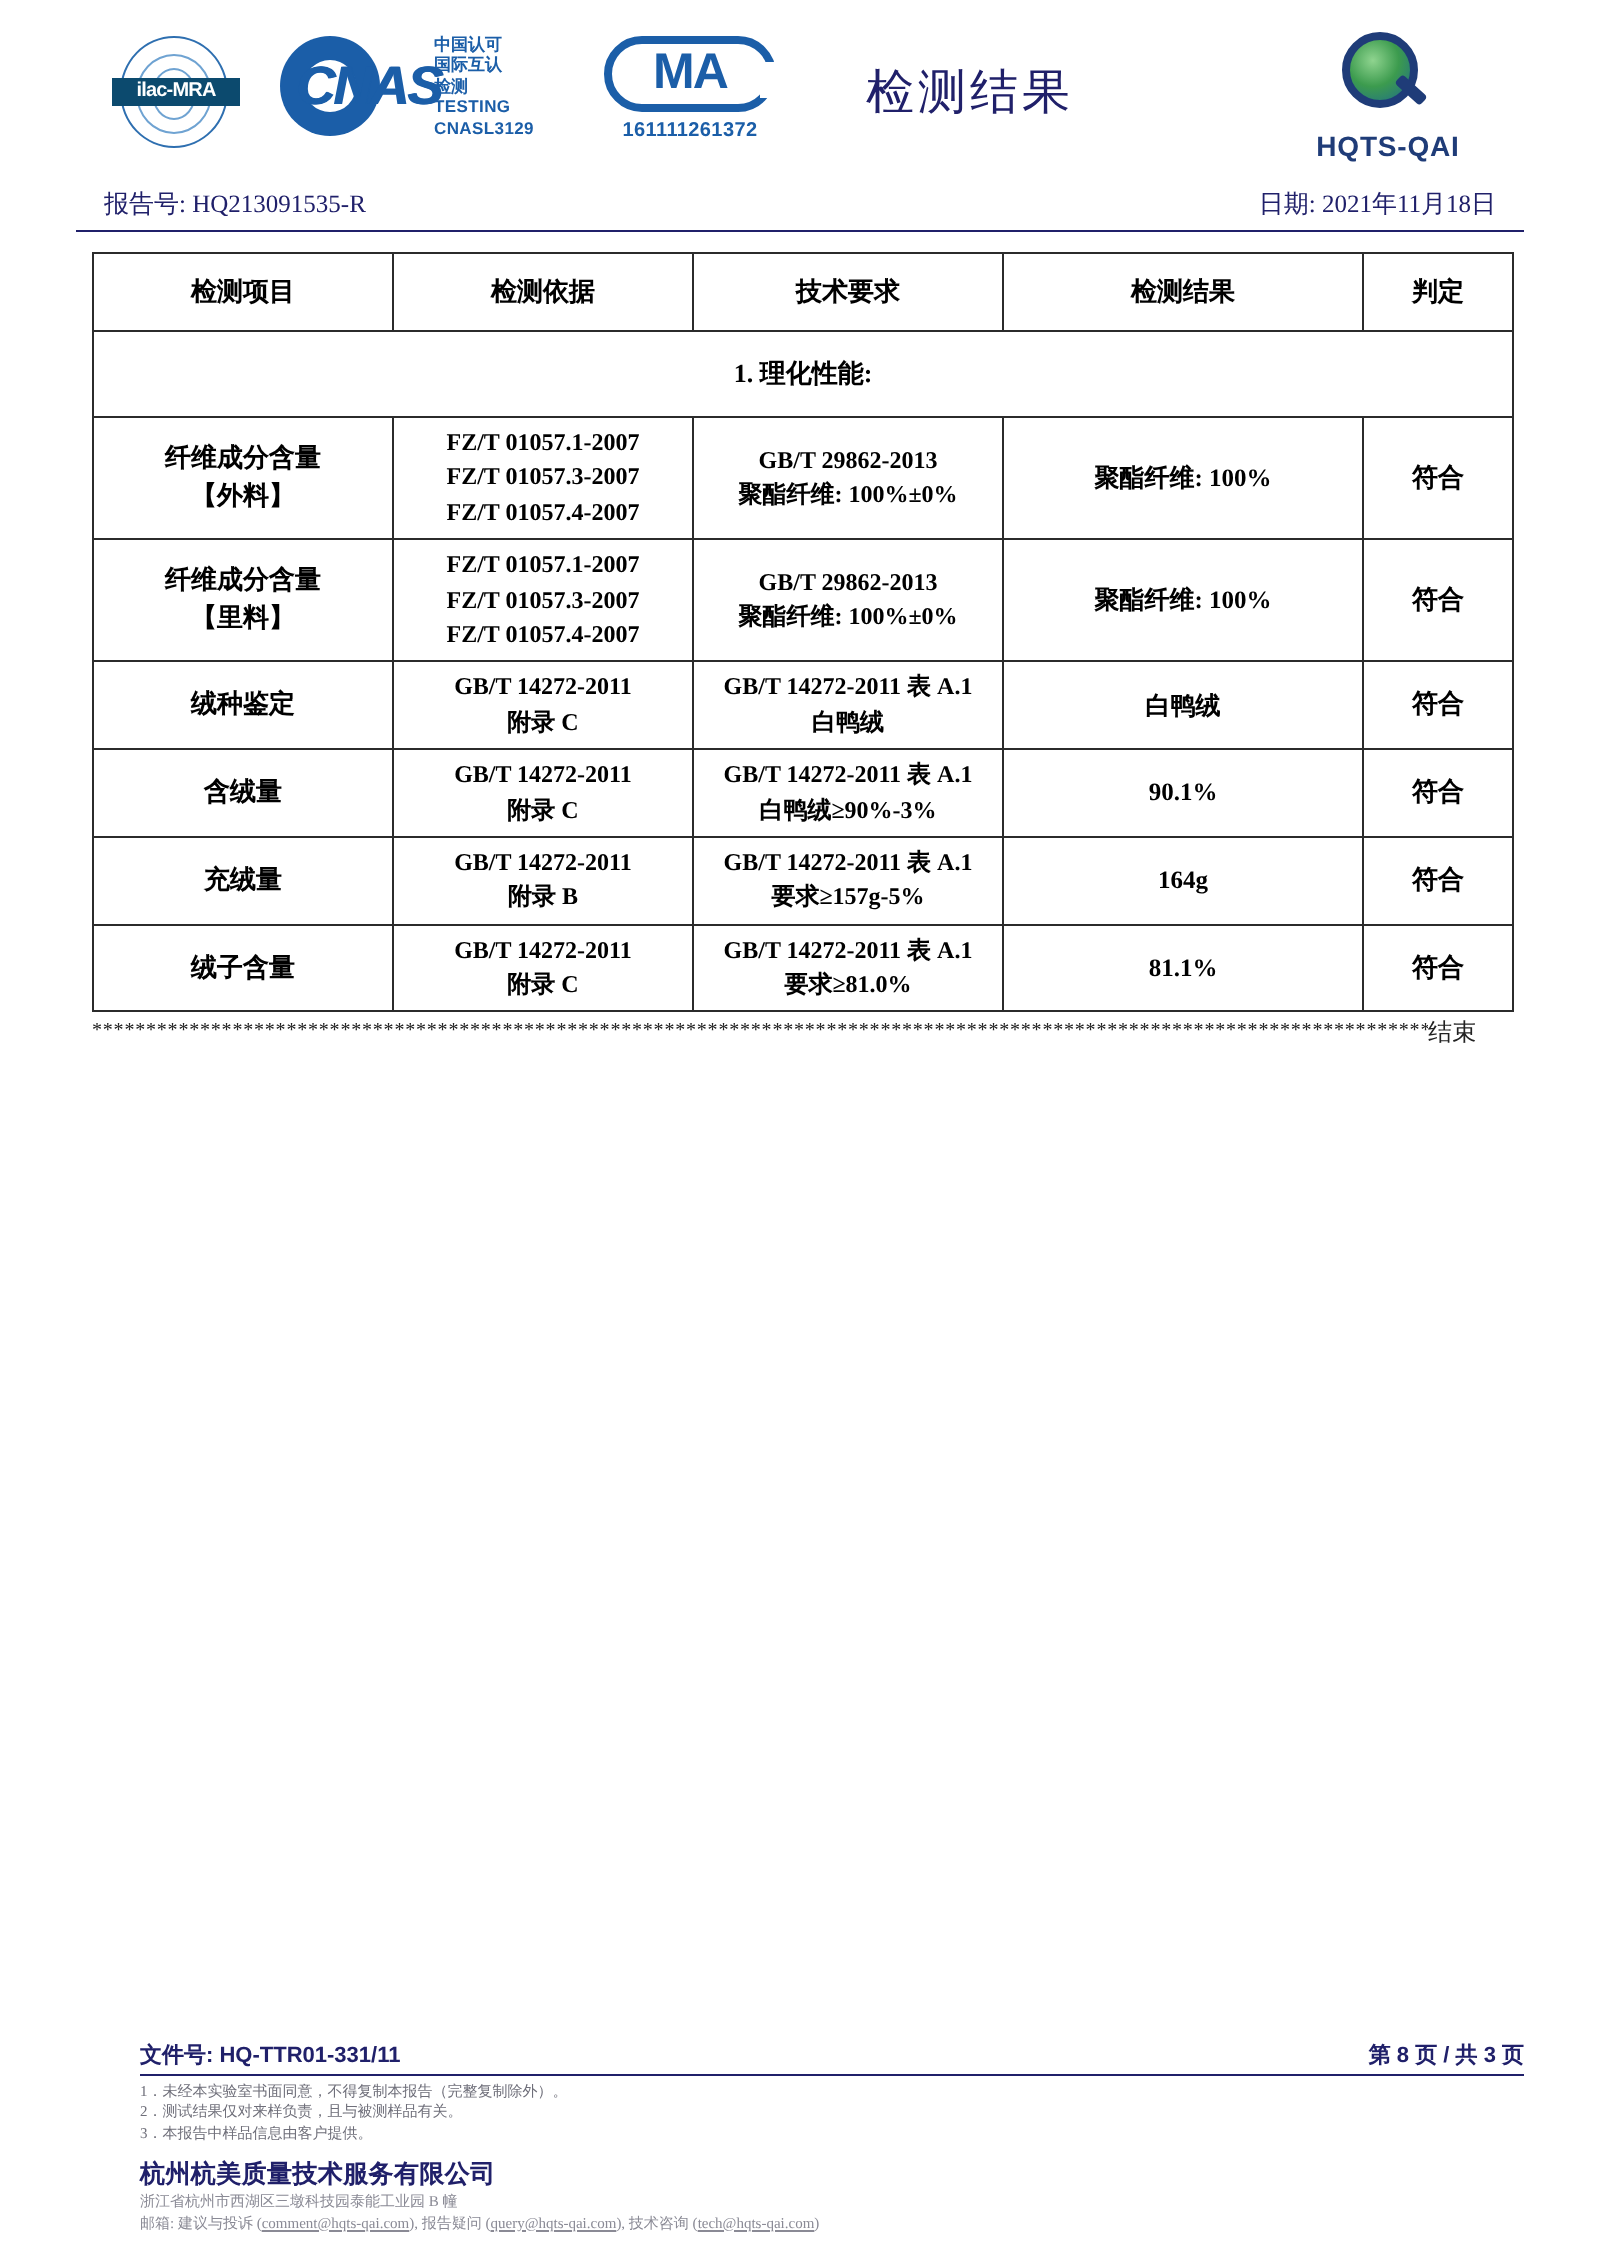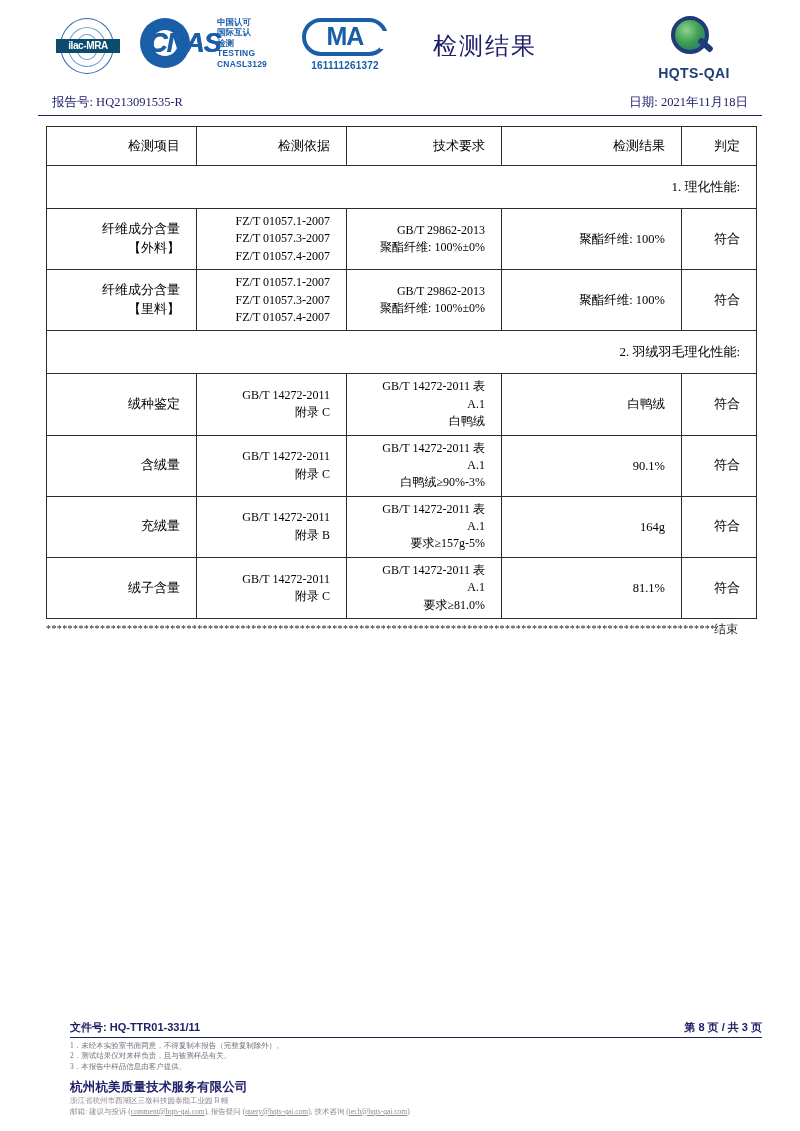--- a/index.html
+++ b/index.html
@@ -227,25 +227,25 @@
   
   .tbl-wrap { padding: 0 8px; margin-top: 10px; }
   table.report {
     width: 100%;
     border-collapse: collapse;
     table-layout: fixed;
     font-size: 12.5px;
   }
   table.report th, table.report td {
     border: 1px solid #2b2b2b;
-    padding: 4px 16px;
-    text-align: right;
+    padding: 4px 2px;
+    text-align: center;
     vertical-align: middle;
     line-height: 1.45;
-    font-weight: normal;
+    font-weight: bold;
   }
   table.report th { font-size: 13px; height: 30px; }
   col.c1 { width: 150px; }
   col.c2 { width: 150px; }
   col.c3 { width: 155px; }
   col.c4 { width: 180px; }
   col.c5 { width: 75px; }
   td.section {
     text-align: left;
     padding-left: 8px;
@@ -442,23 +442,20 @@
           <td class="spec">
             <span class="ln">GB/T  29862-2013</span>
             <span class="ln">聚酯纤维: 100%±0%</span>
           </td>
           <td class="result">
             <span class="ln">聚酯纤维: 100%</span>
           </td>
           <td class="verdict">符合</td>
         </tr>
 
-        <tr>
-          <td class="section" colspan="5">2.  羽绒羽毛理化性能:</td>
-        </tr>
 
         <tr>
           <td class="item">
             <span class="ln">绒种鉴定</span>
           </td>
           <td class="basis">
             <span class="ln">GB/T  14272-2011</span>
             <span class="ln">附录 C</span>
           </td>
           <td class="spec">

